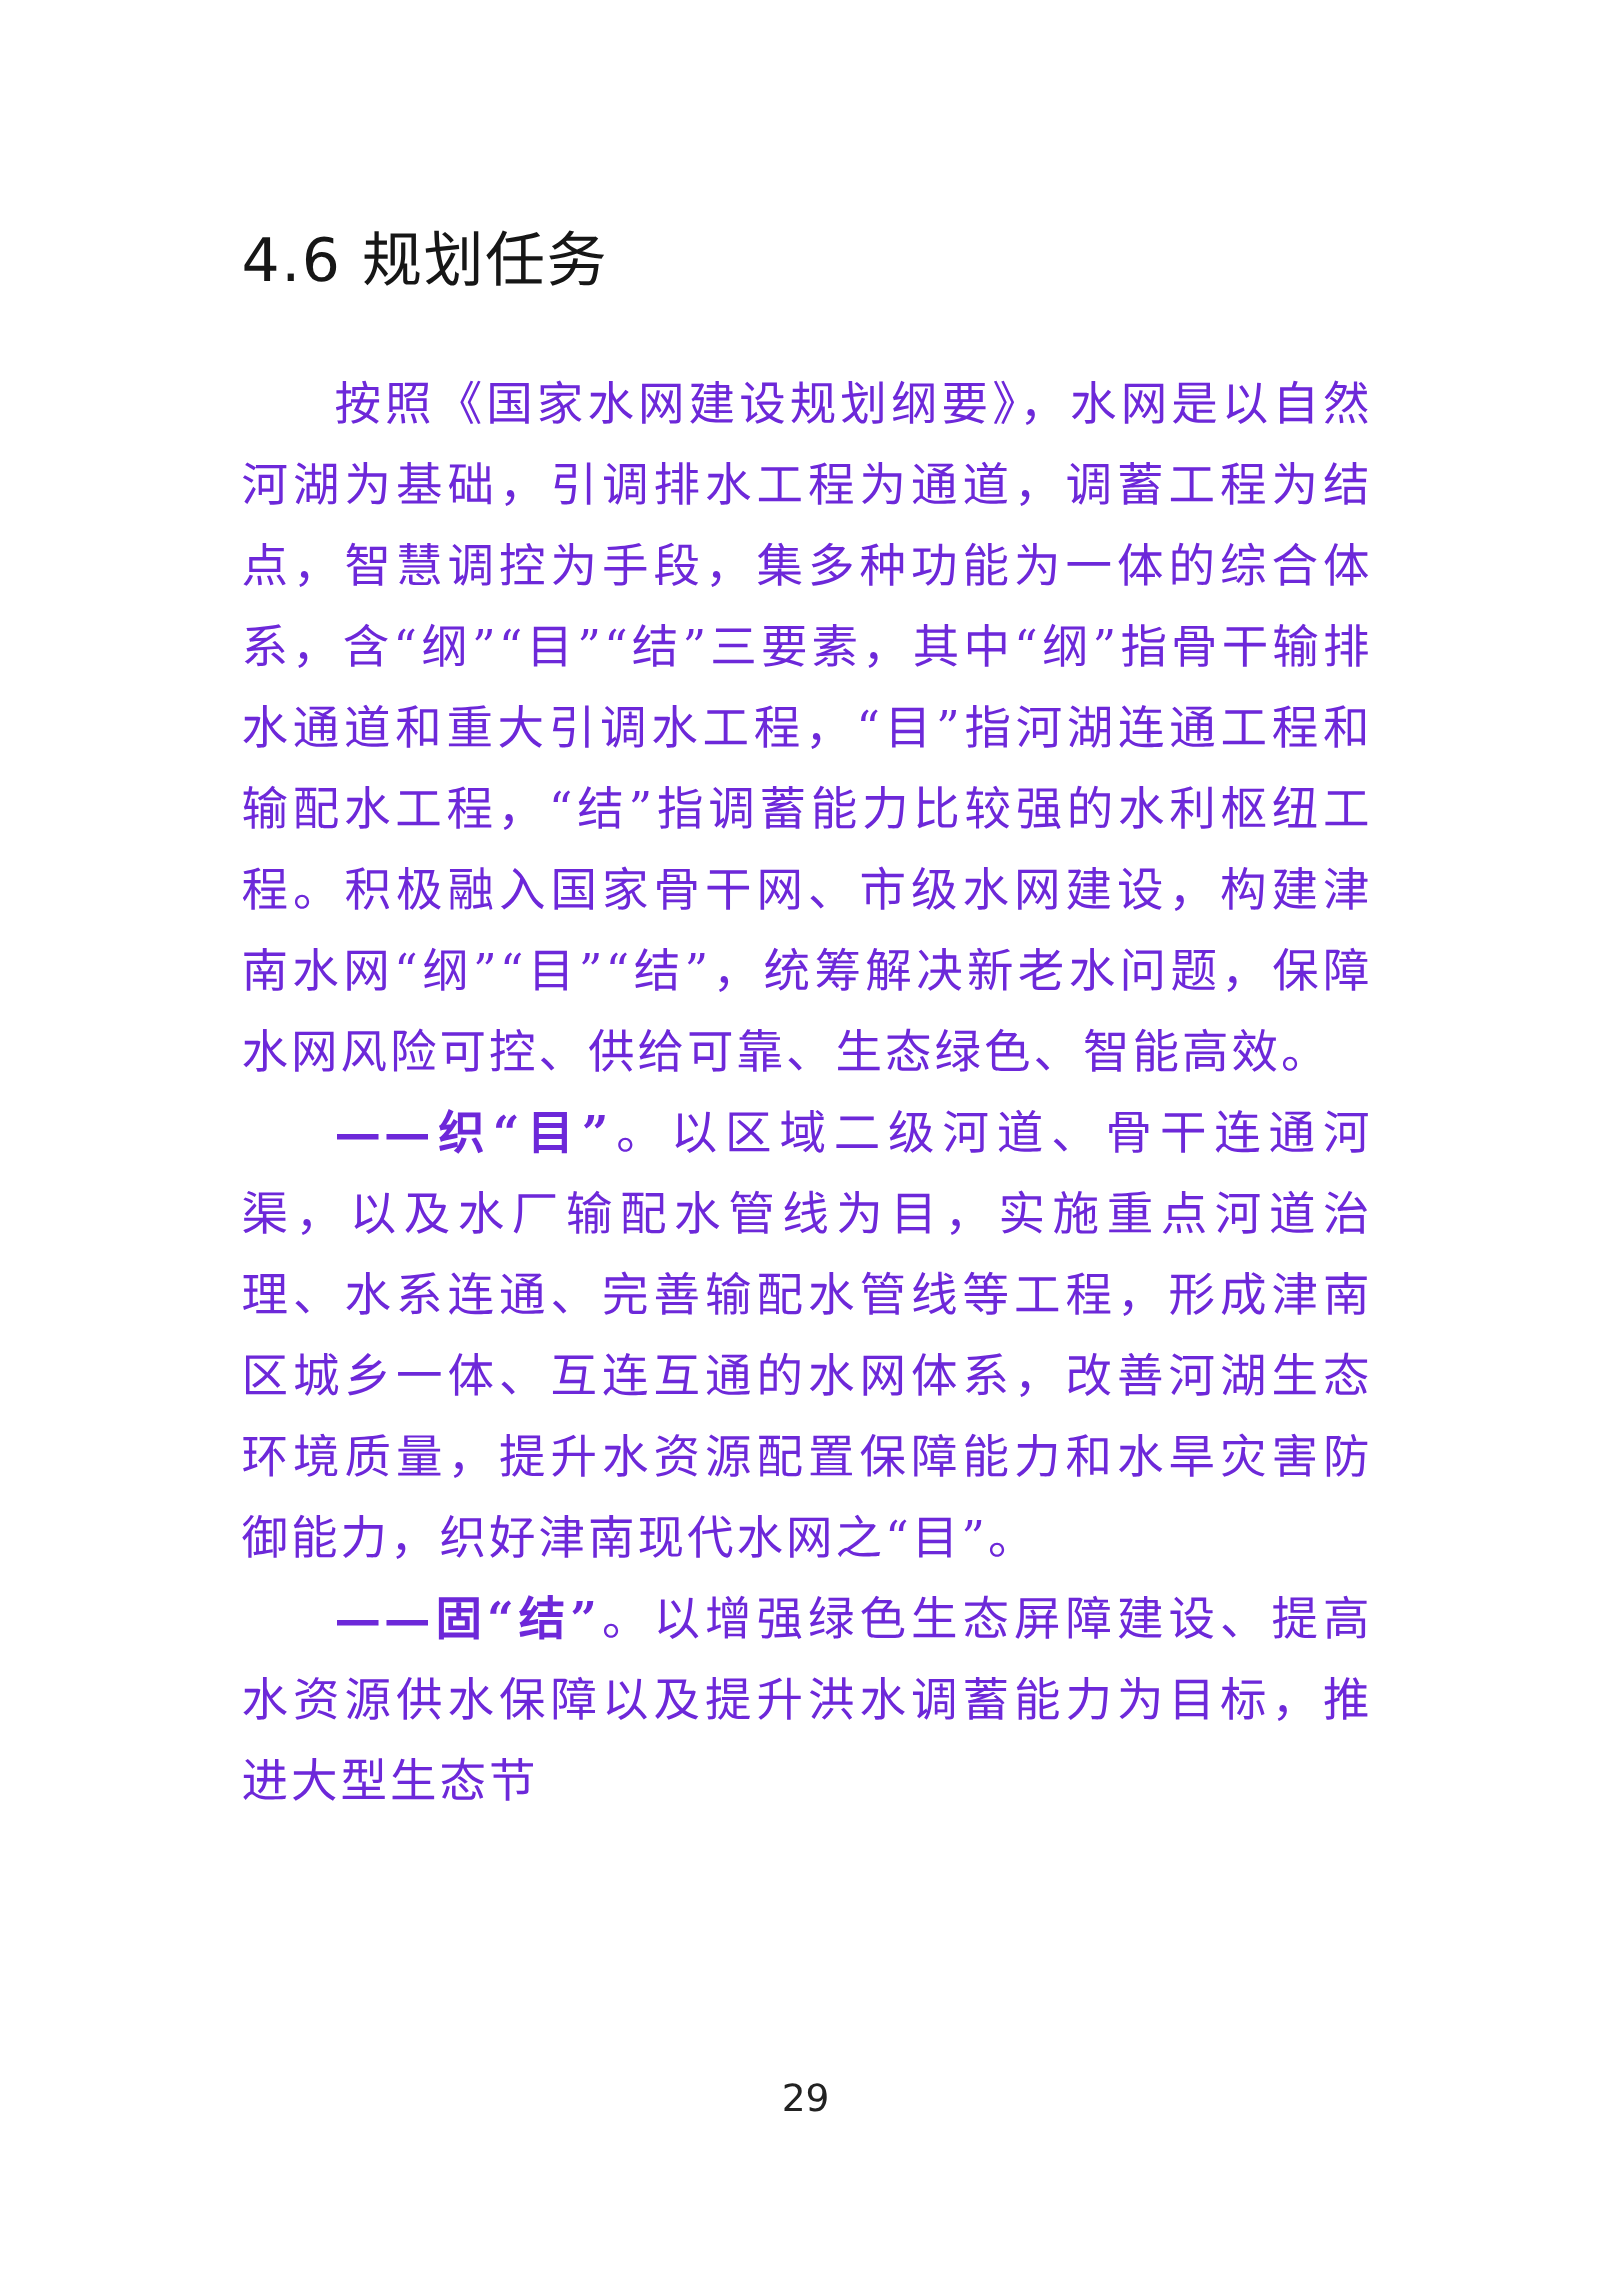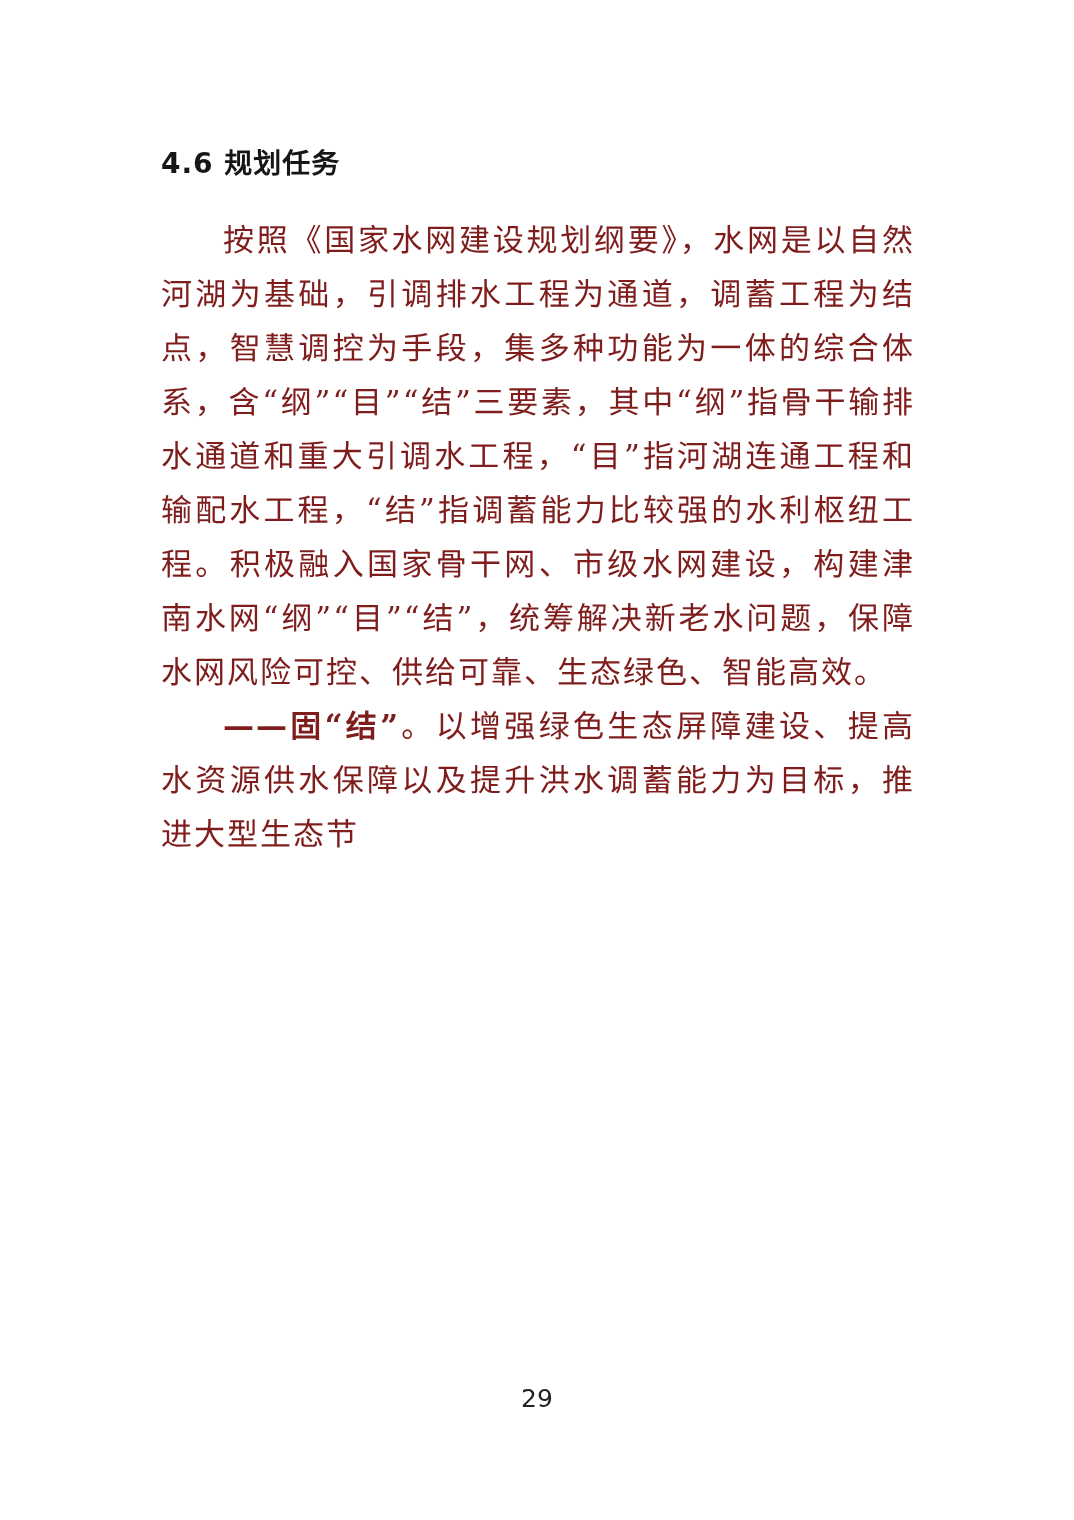--- a/index.html
+++ b/index.html
@@ -16,36 +16,36 @@
     overflow: hidden;
   }
   .content {
     position: absolute;
     left: 161px;
     top: 141px;
     width: 754px;
   }
   .heading {
     font-family: "DejaVu Sans", "Liberation Sans", sans-serif;
-    font-size: 28px;
-    font-weight: 700;
+    font-size: 40px;
+    font-weight: 400;
     letter-spacing: 1px;
-    margin: 0 0 32px 0;
+    margin: 0 0 44px 0;
     color: #161616;
   }
   .para {
     font-family: "DejaVu Serif", "Liberation Serif", serif;
     font-size: 31px;
     line-height: 54px;
     letter-spacing: 2px;
     text-align: justify;
     text-justify: inter-character;
     text-indent: 2em;
     margin: 0;
-    color: #7f1d1d;
+    color: #6d28d9;
   }
   .para .lead {
     font-weight: bold;
   }
   .footer {
     position: absolute;
     left: 0;
     top: 1384px;
     width: 100%;
     text-align: center;
@@ -60,20 +60,21 @@
 <body>
 
 <div class="page">
   <div class="content">
 
     <h1 class="heading">4.6 规划任务</h1>
 
     <p class="para"><span class="lead"></span><span>按照《国家水网建设规划纲要》，水网是以自然河湖为基础，引调排水工程为通道，调蓄工程为结点，智慧调控为手段，集多种功能为一体的综合体系，含“纲”“目”“结”三要素，其中“纲”指骨干输排水通道和重大引调水工程，“目”指河湖连通工程和输配水工程，“结”指调蓄能力比较强的水利枢纽工程。积极融入国家骨干网、市级水网建设，构建津南水网“纲”“目”“结”，统筹解决新老水问题，保障水网风险可控、供给可靠、生态绿色、智能高效。</span></p>
 
 
+    <p class="para"><span class="lead">——织“目”</span><span>。以区域二级河道、骨干连通河渠，以及水厂输配水管线为目，实施重点河道治理、水系连通、完善输配水管线等工程，形成津南区城乡一体、互连互通的水网体系，改善河湖生态环境质量，提升水资源配置保障能力和水旱灾害防御能力，织好津南现代水网之“目”。</span></p>
 
     <p class="para"><span class="lead">——固“结”</span><span>。以增强绿色生态屏障建设、提高水资源供水保障以及提升洪水调蓄能力为目标，推进大型生态节</span></p>
 
   </div>
 
   <div class="footer">
     <span class="page-number">29</span>
   </div>
 </div>
 

